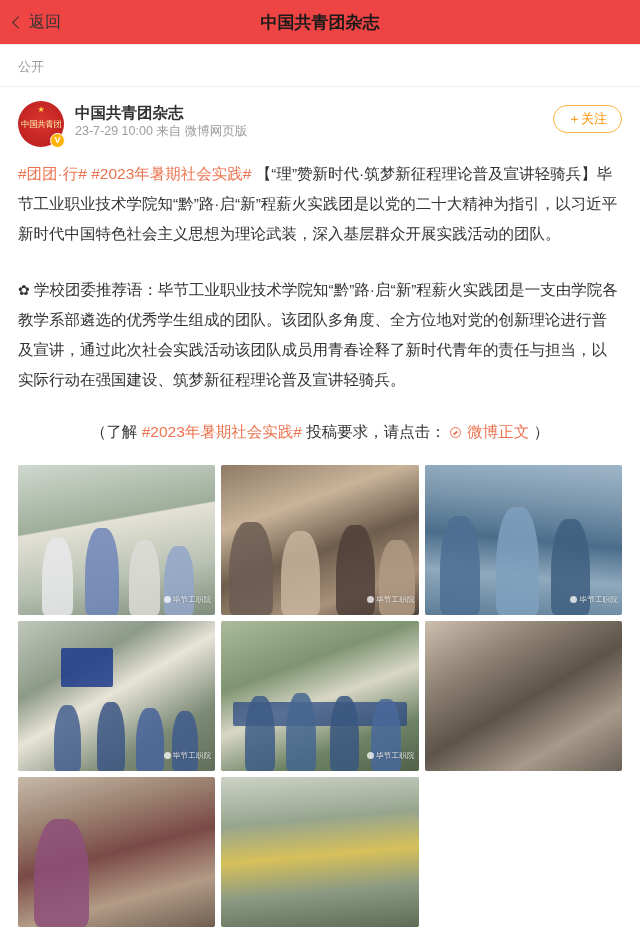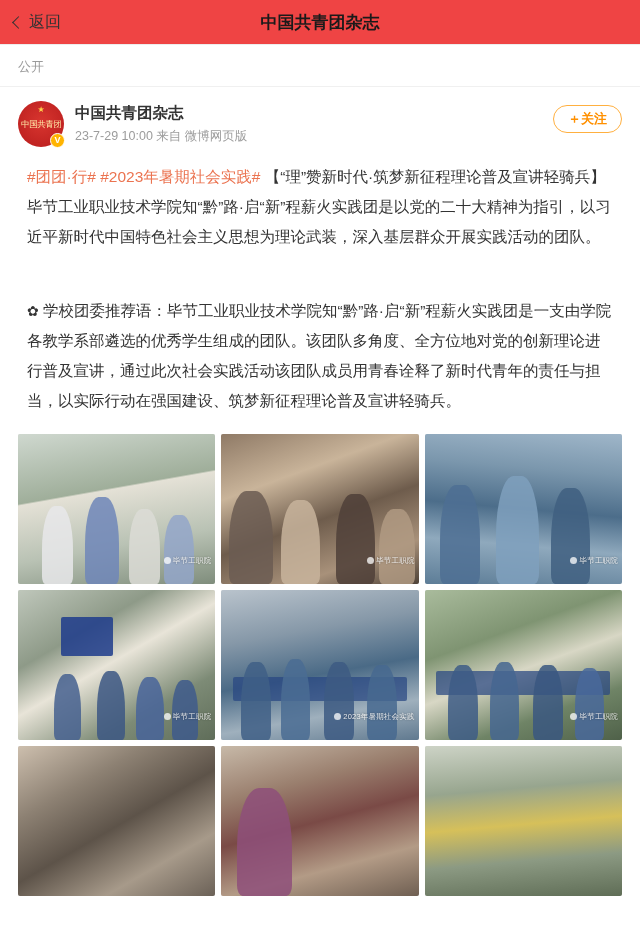--- a/index.html
+++ b/index.html
@@ -128,49 +128,47 @@
   .author-meta { flex: 1 1 auto; min-width: 0; padding-top: 2px; }
   .author-name {
     font-size: 15.5px;
     font-weight: bold;
     color: #333;
     line-height: 20px;
   }
   .author-sub {
     font-size: 12.5px;
     color: #9c9c9c;
-    margin-top: 5px;
     line-height: 17px;
   }
   .author-sub .src { color: #9c9c9c; }
   .author-sub .src-link { color: #9c9c9c; }
   .follow-btn {
     flex: 0 0 auto;
     margin-top: 4px;
     border: 1px solid #ffb040;
     color: #ff9000;
     background: #fff;
     border-radius: 16px;
     font-size: 13px;
     padding: 6px 14px;
     line-height: 14px;
     cursor: pointer;
     white-space: nowrap;
-    font-weight: bold;
   }
 
   
   .post-body {
     font-size: 15.5px;
     line-height: 30px;
     color: #333;
     margin-top: 6px;
     word-break: break-all;
   }
-  .post-body p { margin: 9px; }
+  .post-body p { margin: 0; }
   .post-body .para-gap { height: 26px; }
   .hl { color: #eb7350; }
   .at { color: #eb7350; }
   .cta {
     font-size: 15.5px;
     line-height: 30px;
     color: #333;
     margin-top: 22px;
     text-align: center;
   }
@@ -213,21 +211,21 @@
     border-radius: 2px;
     background: #d9d9d9;
     cursor: pointer;
   }
   .grid-cell .ph {
     position: absolute;
     inset: 0;
   }
   .wm {
     position: absolute;
-    right: 4px; bottom: 18px;
+    right: 4px; bottom: 10px;
     font-size: 7.5px;
     color: rgba(255,255,255,0.88);
     text-shadow: 0 0 2px rgba(0,0,0,0.45);
     letter-spacing: 0.2px;
     white-space: nowrap;
   }
   .wm .wm-dot {
     display: inline-block;
     width: 7px; height: 7px;
     border-radius: 50%;
@@ -311,20 +309,28 @@
       <span class="hl">#2023年暑期社会实践#</span>
       <span>【“理”赞新时代·筑梦新征程理论普及宣讲轻骑兵】毕节工业职业技术学院知“黔”路·启“新”程薪火实践团是以党的二十大精神为指引，以习近平新时代中国特色社会主义思想为理论武装，深入基层群众开展实践活动的团队。</span>
     </p>
     <div class="para-gap"></div>
     <p>
       <span class="flower">✿</span>
       <span>学校团委推荐语：毕节工业职业技术学院知“黔”路·启“新”程薪火实践团是一支由学院各教学系部遴选的优秀学生组成的团队。该团队多角度、全方位地对党的创新理论进行普及宣讲，通过此次社会实践活动该团队成员用青春诠释了新时代青年的责任与担当，以实际行动在强国建设、筑梦新征程理论普及宣讲轻骑兵。</span>
     </p>
   </div>
 
+  <div class="cta">
+    <span>（了解</span>
+    <span class="hl">#2023年暑期社会实践#</span>
+    <span>投稿要求，请点击：</span>
+    <span class="link-icon"></span>
+    <span class="weibo-link">微博正文</span>
+    <span>）</span>
+  </div>
 
   <div class="img-grid">
 
     <div class="grid-cell">
       <div class="ph ph1">
         <div class="fig" style="left:12%;width:16%;height:52%;background:#e8e8ea;"></div>
         <div class="fig" style="left:34%;width:17%;height:58%;background:#6f86b8;"></div>
         <div class="fig" style="left:56%;width:16%;height:50%;background:#dcdcd6;"></div>
         <div class="fig" style="left:74%;width:15%;height:46%;background:#93a6c9;"></div>
       </div>
@@ -354,30 +360,20 @@
       <div class="ph ph4">
         <div class="flagshape" style="left:22%;top:18%;width:26%;height:26%;"></div>
         <div class="fig" style="left:18%;width:14%;height:44%;background:#45608f;"></div>
         <div class="fig" style="left:40%;width:14%;height:46%;background:#3c5784;"></div>
         <div class="fig" style="left:60%;width:14%;height:42%;background:#48649a;"></div>
         <div class="fig" style="left:78%;width:13%;height:40%;background:#3e5b8c;"></div>
       </div>
       <div class="wm"><span class="wm-dot"></span><span>毕节工职院</span></div>
     </div>
 
-    <div class="grid-cell">
-      <div class="ph ph5">
-        <div class="bannerline" style="bottom:26%;"></div>
-        <div class="fig" style="left:10%;width:15%;height:52%;background:#3f5f86;"></div>
-        <div class="fig" style="left:30%;width:15%;height:54%;background:#4a6c93;"></div>
-        <div class="fig" style="left:52%;width:15%;height:52%;background:#3d5b82;"></div>
-        <div class="fig" style="left:74%;width:15%;height:50%;background:#47688f;"></div>
-      </div>
-      <div class="wm"><span class="wm-dot"></span><span>2023年暑期社会实践</span></div>
-    </div>
 
     <div class="grid-cell">
       <div class="ph ph6">
         <div class="bannerline" style="bottom:30%;"></div>
         <div class="fig" style="left:12%;width:15%;height:50%;background:#3d5c86;"></div>
         <div class="fig" style="left:33%;width:15%;height:52%;background:#456690;"></div>
         <div class="fig" style="left:55%;width:15%;height:50%;background:#3a5780;"></div>
         <div class="fig" style="left:76%;width:15%;height:48%;background:#49699b;"></div>
       </div>
       <div class="wm"><span class="wm-dot"></span><span>毕节工职院</span></div>

